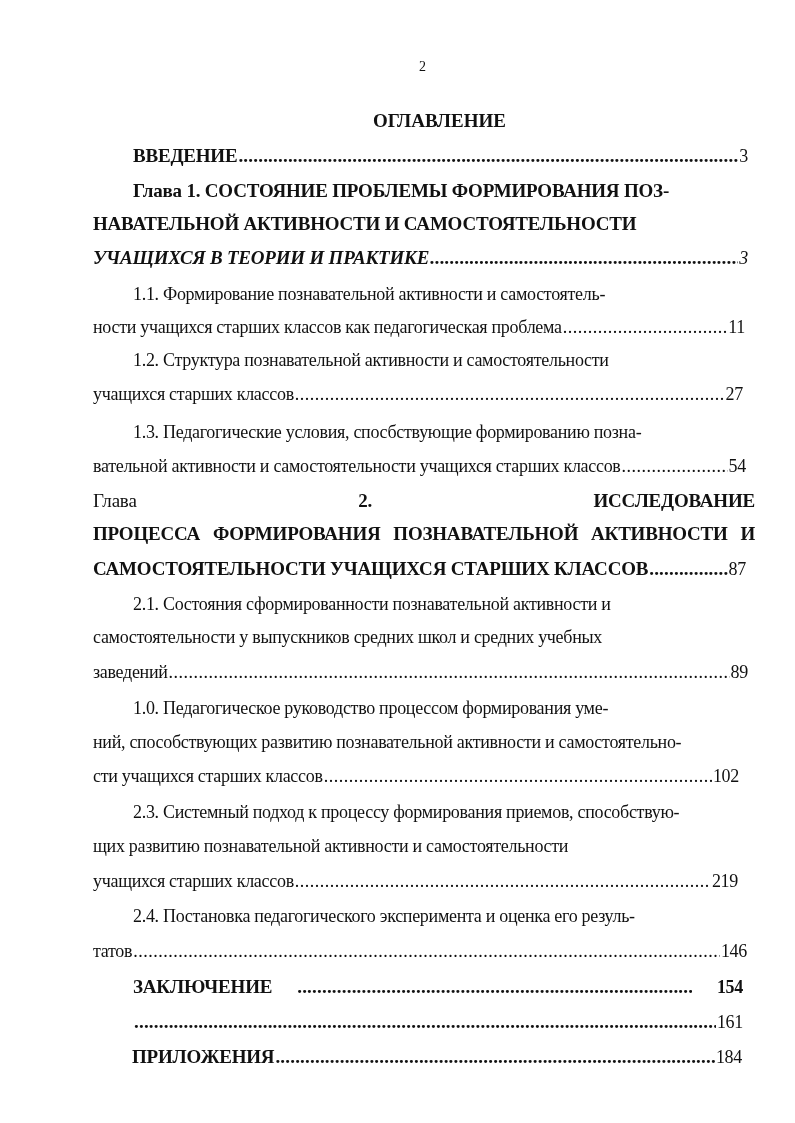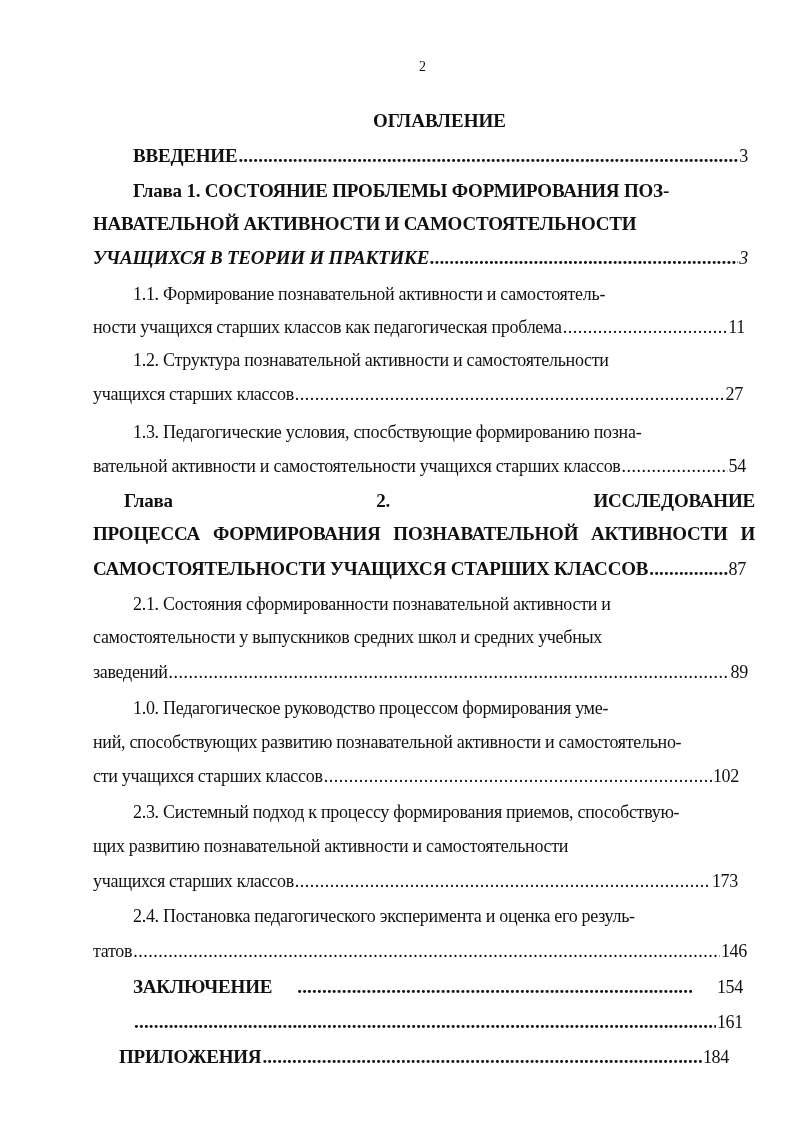--- a/index.html
+++ b/index.html
@@ -54,21 +54,21 @@
 </div>
 
 <div class="line r" style="left:133px; top:423px;">1.3. Педагогические  условия, спосбствующие формированию позна-</div>
 <div class="leader r" style="left:93px; top:457px; width:653px;">
   <span class="txt">вательной активности и самостоятельности учащихся старших классов </span>
   <span class="dots"></span>
   <span class="pg">54</span>
 </div>
 
 <div class="justify b" style="left:93px; top:491px; width:662px;">
-  <span style="font-weight:bold;margin-left:31px;">Глава</span>
+  <span style="font-weight:normal;">Глава</span>
   <span>2.</span>
   <span>ИССЛЕДОВАНИЕ</span>
 </div>
 <div class="justify b" style="left:93px; top:524px; width:662px;">
   <span>ПРОЦЕССА</span>
   <span>ФОРМИРОВАНИЯ</span>
   <span>ПОЗНАВАТЕЛЬНОЙ</span>
   <span>АКТИВНОСТИ</span>
   <span>И</span>
 </div>
@@ -92,38 +92,38 @@
   <span class="txt">сти  учащихся  старших классов</span>
   <span class="dots"></span>
   <span class="pg">102</span>
 </div>
 
 <div class="line r" style="left:133px; top:803px;">2.3. Системный подход к процессу формирования приемов, способствую-</div>
 <div class="line r" style="left:93px; top:837px;">щих развитию  познавательной активности и самостоятельности</div>
 <div class="leader r" style="left:93px; top:872px; width:645px;">
   <span class="txt">учащихся старших классов</span>
   <span class="dots"></span>
-  <span class="pg">173</span>
+  <span class="pg">219</span>
 </div>
 
 <div class="line r" style="left:133px; top:907px;">2.4. Постановка педагогического эксперимента и оценка его резуль-</div>
 <div class="leader r" style="left:93px; top:942px; width:654px;">
   <span class="txt">татов</span>
   <span class="dots"></span>
   <span class="pg">146</span>
 </div>
 
 <div class="leader b" style="left:133px; top:977px; width:610px;gap:24px;">
   <span class="txt">ЗАКЛЮЧЕНИЕ</span>
   <span class="dots"></span>
-  <span class="pg r" style="font-weight:normal;text-align:center;">154</span>
+  <span class="pg r" style="font-weight:bold;text-align:center;">154</span>
 </div>
 
 <div class="leader b" style="left:133px; top:1012px; width:610px;">
   <span class="dots"></span>
   <span class="pg r" style="font-weight:normal;">161</span>
 </div>
 
-<div class="leader b" style="left:119px; top:1047px; width:610px;">
+<div class="leader b" style="left:132px; top:1047px; width:610px;">
   <span class="txt">ПРИЛОЖЕНИЯ</span>
   <span class="dots"></span>
   <span class="pg r" style="font-weight:normal;">184</span>
 </div>
 
 </body></html>

